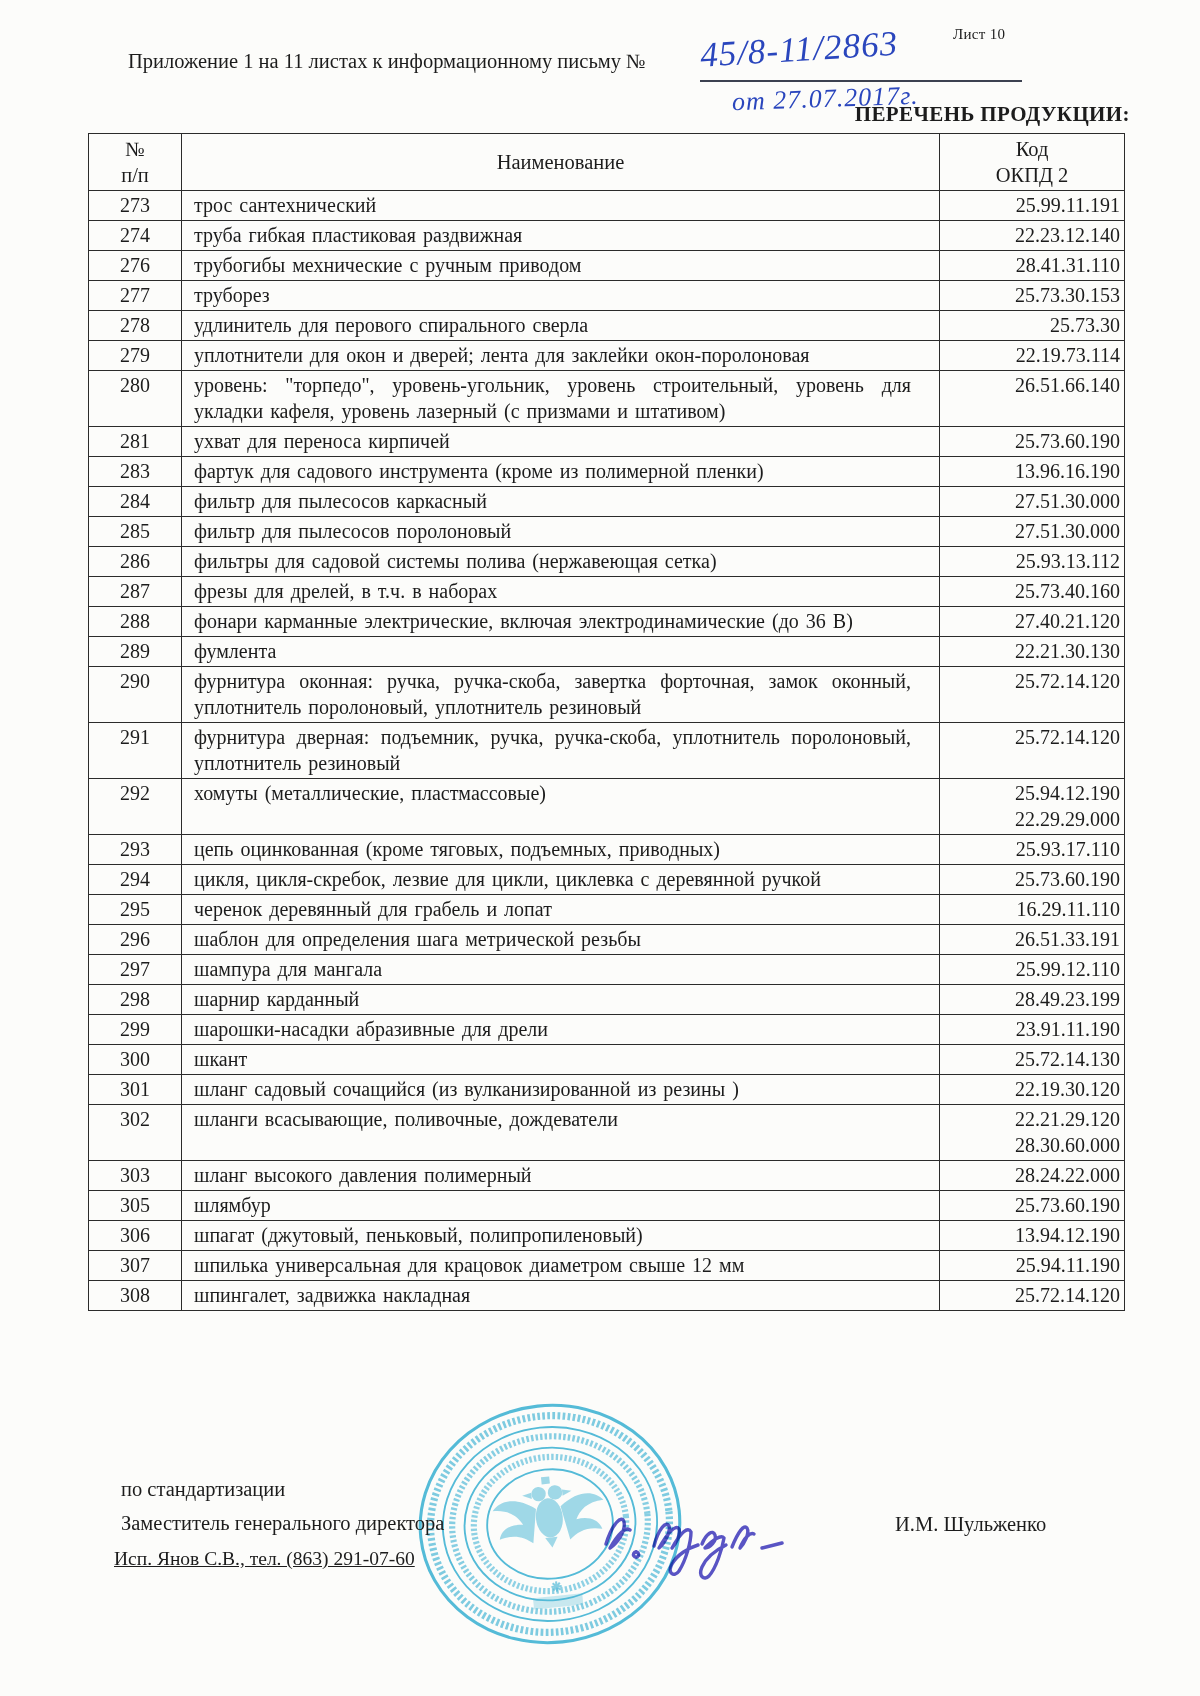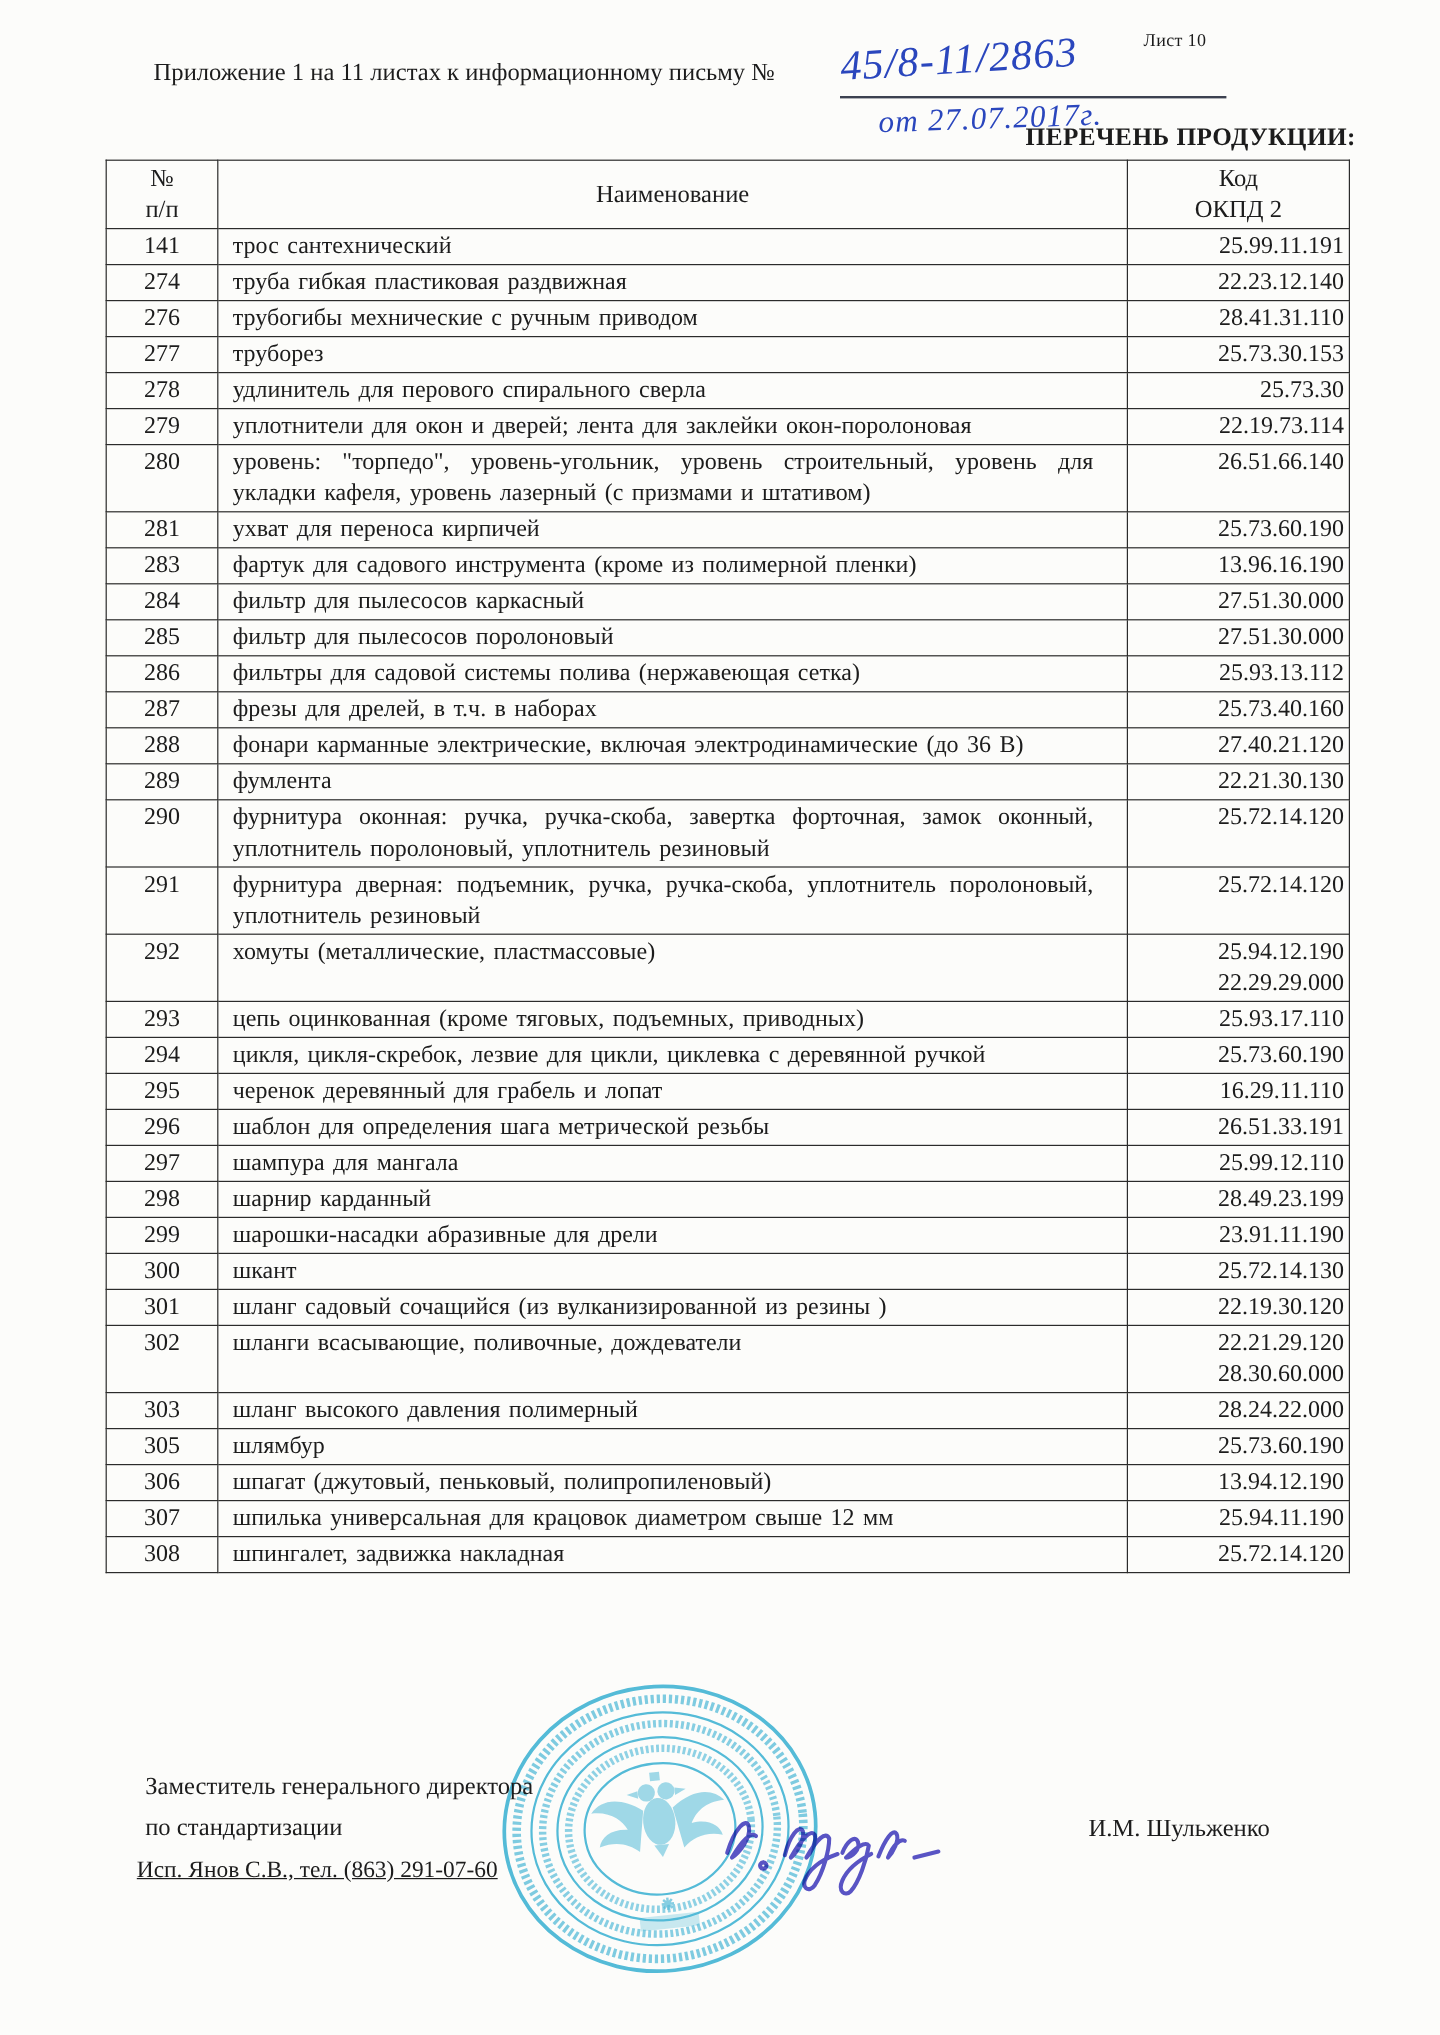--- a/index.html
+++ b/index.html
@@ -27,21 +27,21 @@
   table { border-collapse:collapse; width:100%; table-layout:fixed; }
   col.c-num { width:93px; } col.c-name { width:758px; } col.c-code { width:185px; }
   th, td { border:1.6px solid #2b2b2b; }
   thead th { font-weight:normal; font-size:20.5px; text-align:center; vertical-align:middle; line-height:26px; padding:2px 4px; }
   td { font-size:20px; line-height:26px; vertical-align:top; padding:1px 8px 2px 8px; }
   td.col-num { text-align:center; padding:1px 2px 2px 2px; }
   td.col-name { text-align:justify; padding:1px 28px 2px 12px; word-spacing:2px; }
   td.col-code { text-align:right; padding:1px 4px 2px 4px; }
 
   .footer-position { position:absolute; left:121px; top:1472px; font-size:20.5px; line-height:34px; }
-  .signer-name { position:absolute; left:895px; top:1513px; font-size:20.5px;margin-left:12px; }
+  .signer-name { position:absolute; left:895px; top:1513px; font-size:20.5px; }
   .executor { position:absolute; left:114px; top:1548px; font-size:19.5px;text-decoration:underline; }
 
   .stamp { position:absolute; left:416px; top:1400px; width:268px; height:248px; mix-blend-mode:multiply; opacity:.88; }
   .signature { position:absolute; left:592px; top:1492px; width:210px; height:100px; mix-blend-mode:multiply; }
 </style>
 </head>
 <body>
 
 <div>
 
@@ -67,21 +67,21 @@
           </th>
           <th>Наименование</th>
           <th>
             <div>Код</div>
             <div>ОКПД 2</div>
           </th>
         </tr>
       </thead>
       <tbody>
           <tr>
-            <td class="col-num">141</td>
+            <td class="col-num">273</td>
             <td class="col-name">трос сантехнический</td>
             <td class="col-code">
               <div>25.99.11.191</div>
             </td>
           </tr>
           <tr>
             <td class="col-num">274</td>
             <td class="col-name">труба гибкая пластиковая раздвижная</td>
             <td class="col-code">
               <div>22.23.12.140</div>
@@ -342,19 +342,19 @@
       <path d="M14 52 C20 32 30 22 32 30 C34 40 24 52 18 56 C26 42 34 34 38 38"></path>
       <path d="M44 60 a2.6 2.6 0 1 0 .1 0"></path>
       <path d="M62 54 C66 38 74 28 77 34 C79 40 72 52 67 56 C76 40 84 32 87 37 C89 43 83 53 80 56 C89 40 96 34 99 40 C99 50 94 68 87 79 C82 86 75 81 80 72 C85 63 96 56 106 53"></path>
       <path d="M110 52 C114 42 121 37 123 43 C125 49 118 56 113 56 C121 48 129 42 132 46 C130 58 124 76 117 84 C112 89 106 84 110 75 C114 66 124 58 134 53"></path>
       <path d="M140 55 C146 40 152 32 155 36 C158 41 152 52 148 56 C152 46 158 40 162 42"></path>
       <path d="M170 56 L190 51"></path>
     </g>
   </svg>
 
   <div class="footer-position">
+    <div>по стандартизации</div>
     <div>Заместитель генерального директора</div>
-    <div>по стандартизации</div>
   </div>
   <div class="signer-name">И.М. Шульженко</div>
   <div class="executor">Исп. Янов С.В., тел. (863) 291-07-60</div>
 
 </div>
 
 </body></html>

